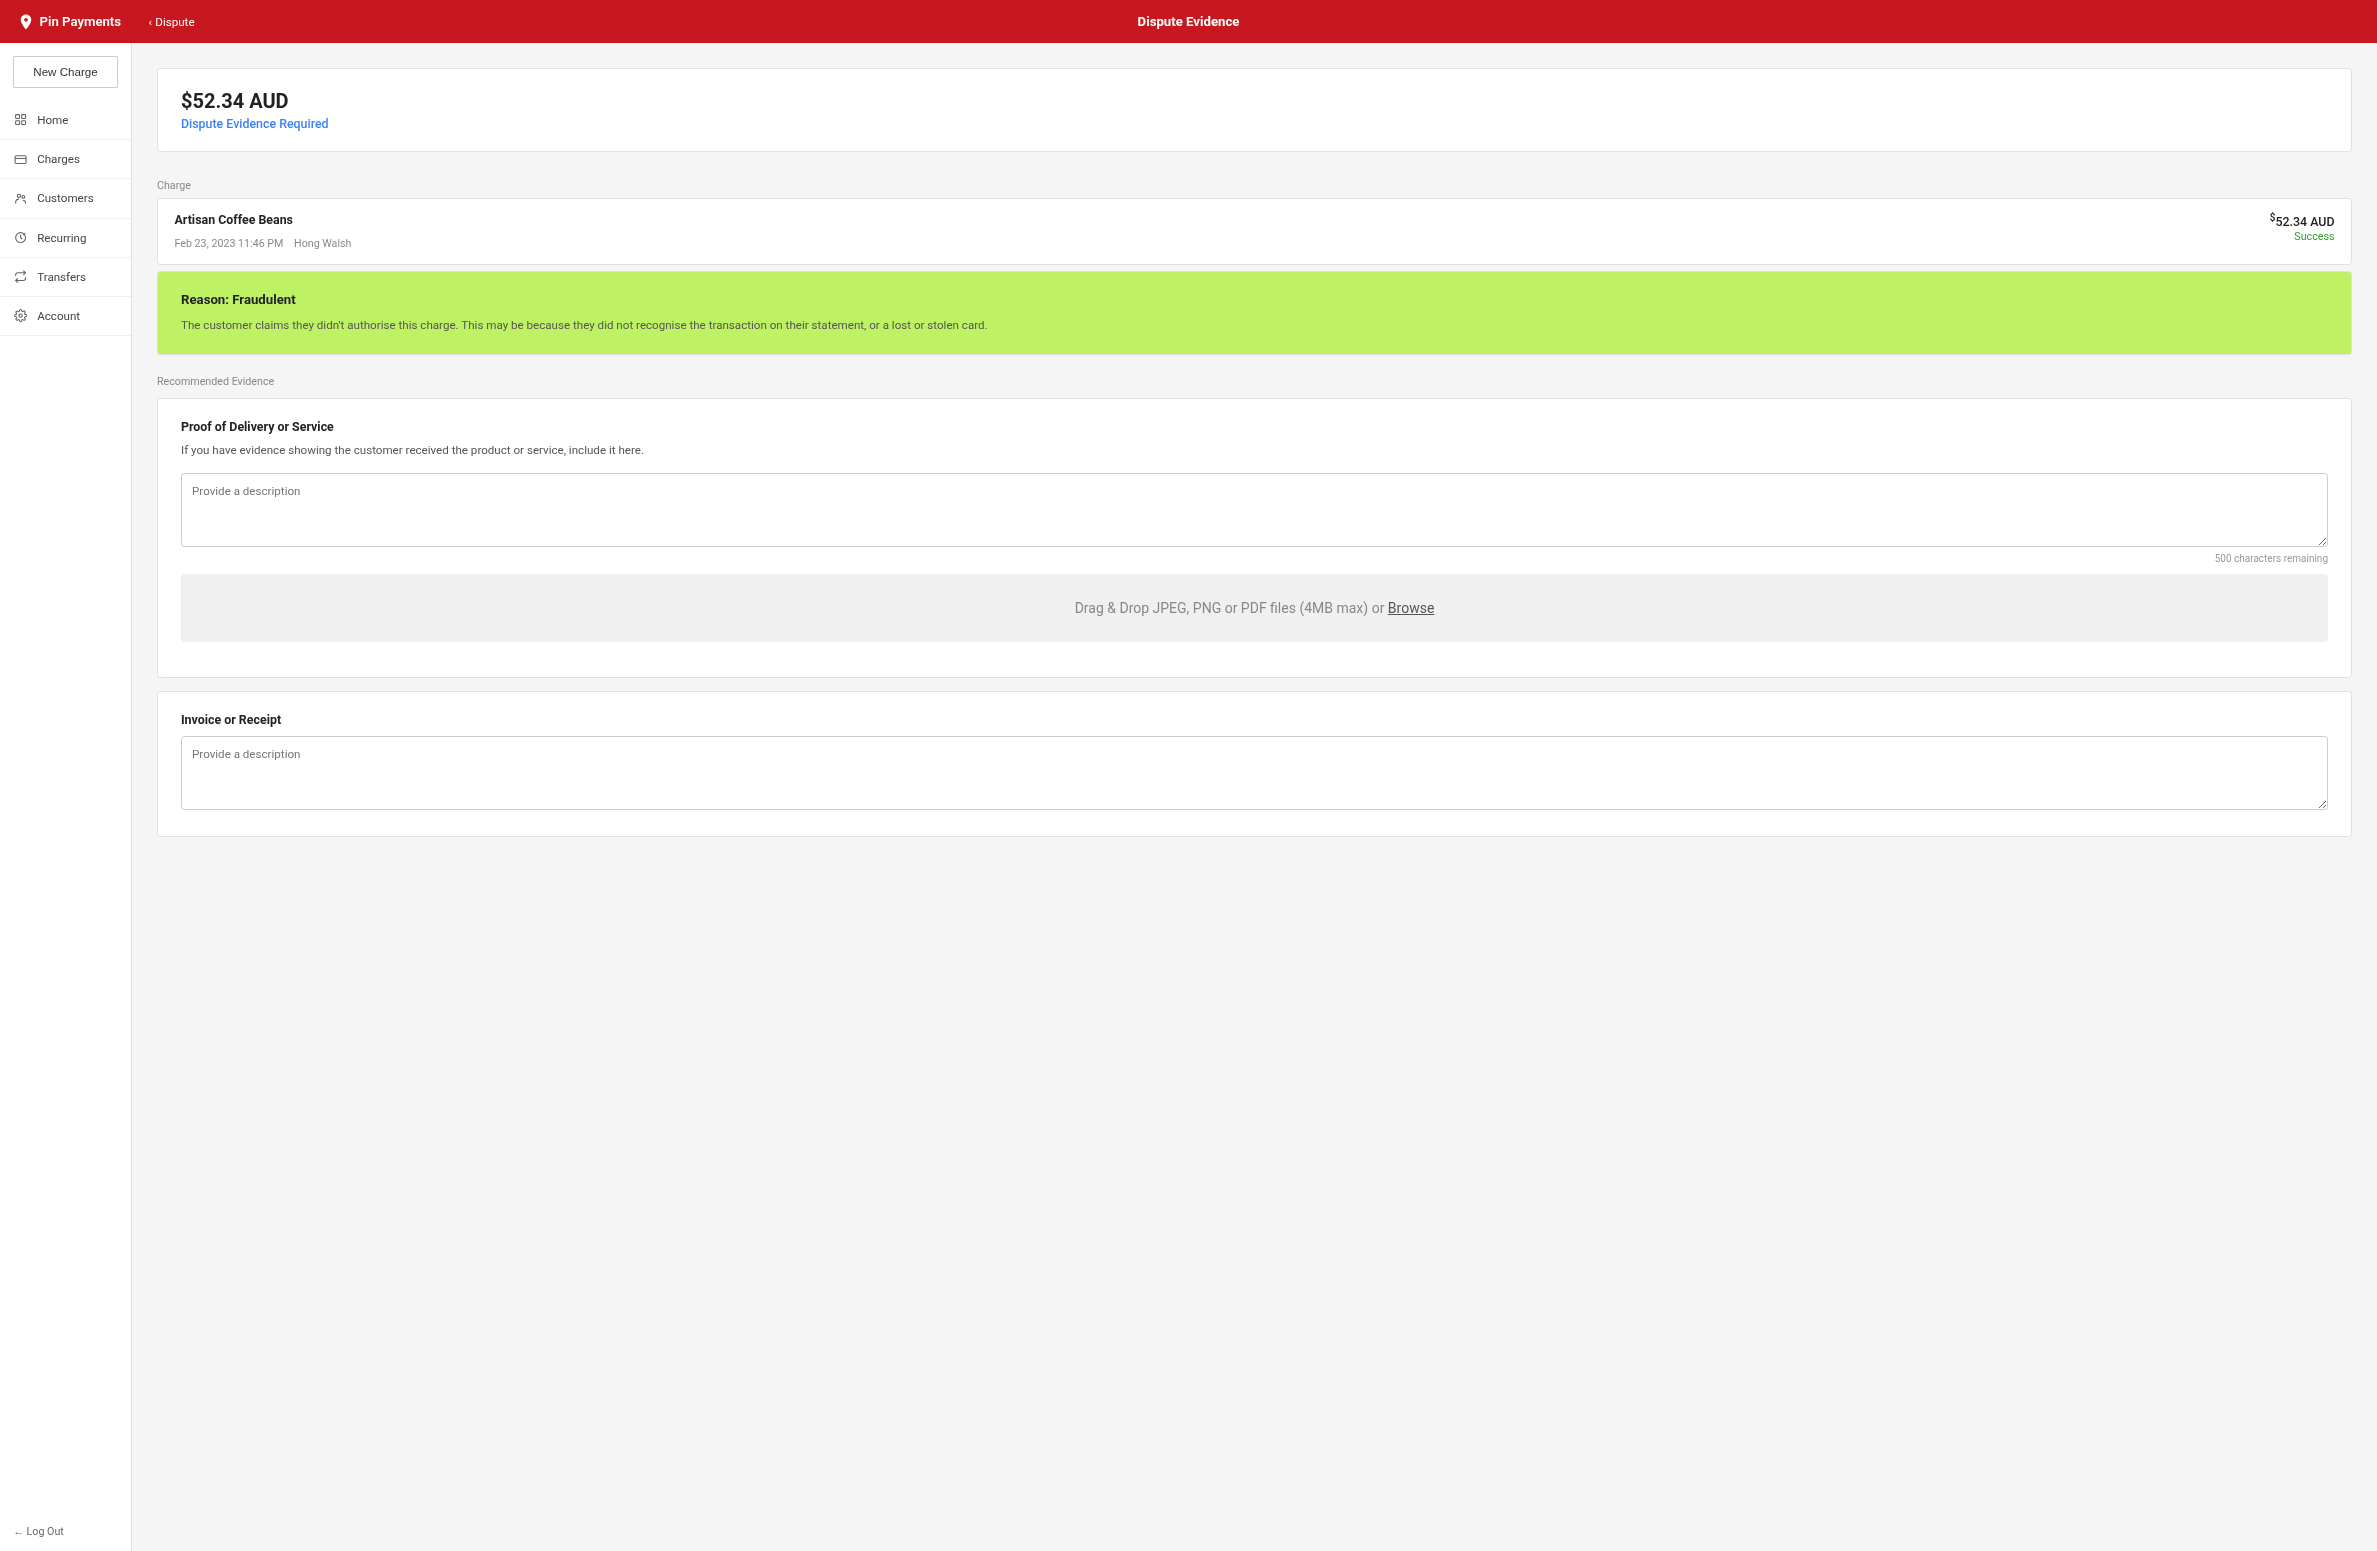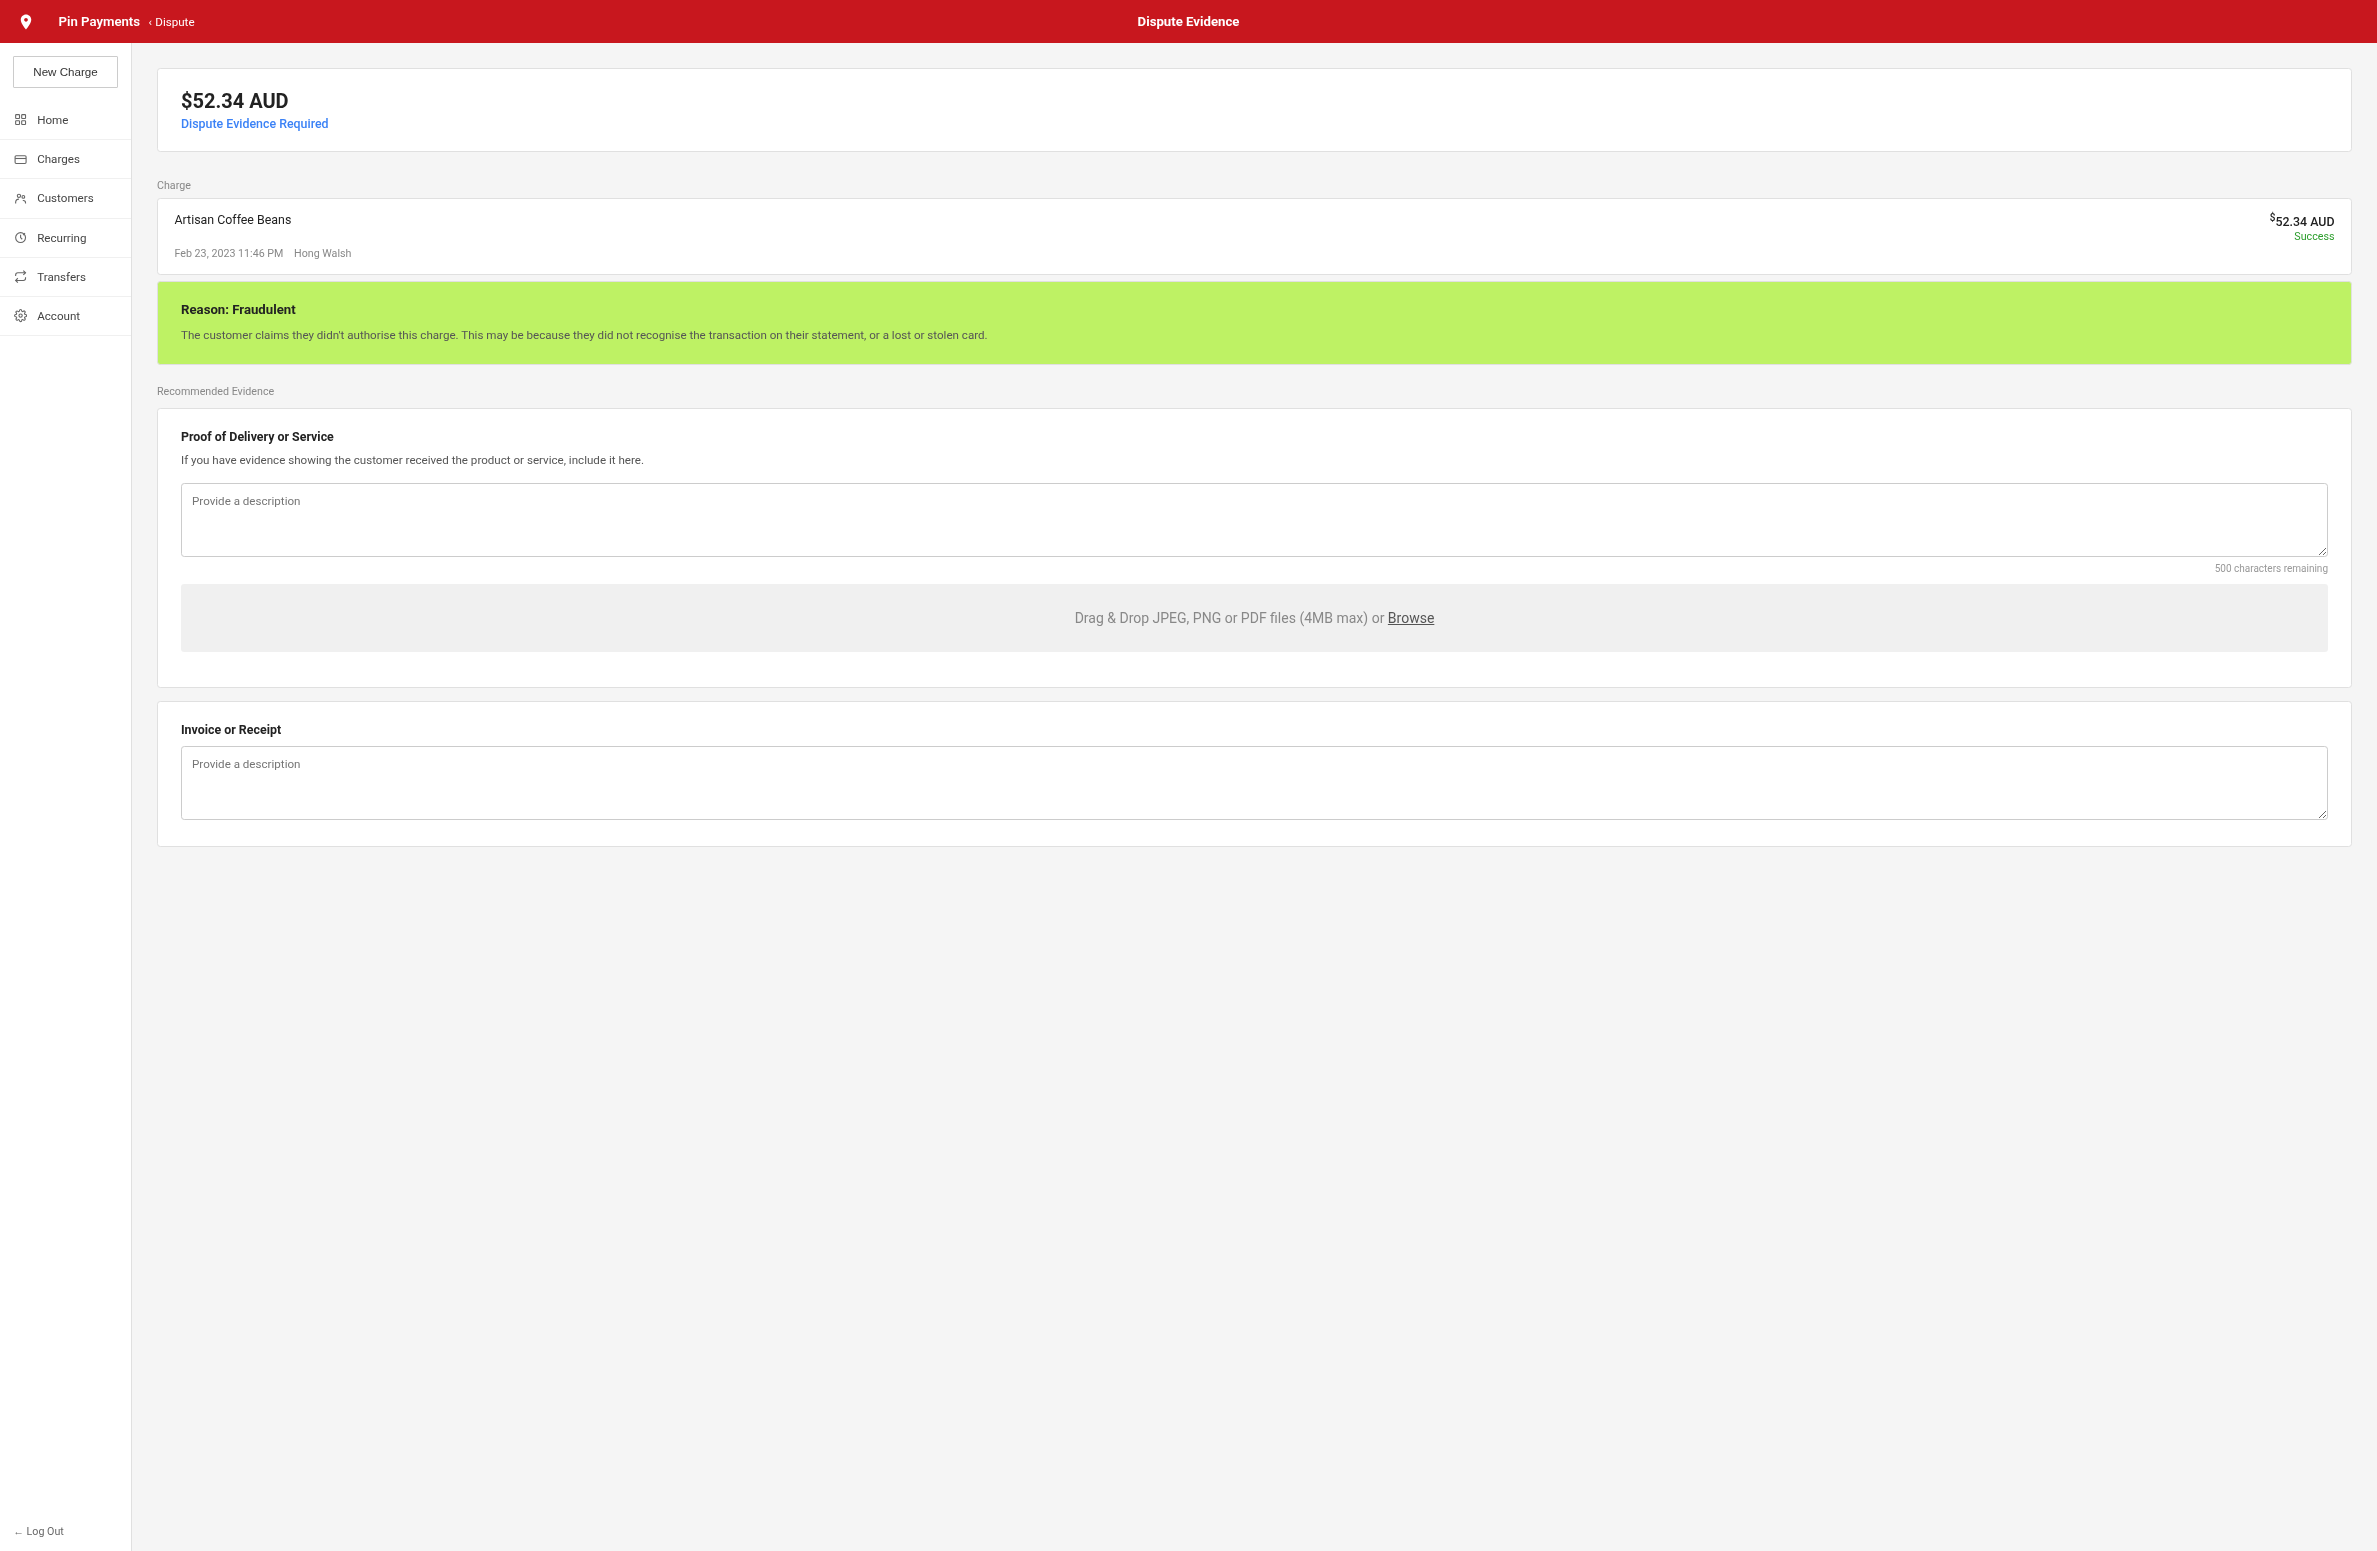--- a/index.html
+++ b/index.html
@@ -25,21 +25,21 @@
       position: fixed;
       top: 0;
       left: 0;
       right: 0;
       z-index: 100;
     }
 
     .top-nav-brand {
       display: flex;
       align-items: center;
-      gap: 24px;
+      gap: 5px;
       color: white;
       font-weight: 600;
       font-size: 13.2px;
       min-width: 132px;
     }
 
     .pin-icon {
       width: 18px;
       height: 18px;
     }
@@ -164,24 +164,24 @@
       border: 0.8px solid #e0e0e0;
       border-radius: 3.3px;
       padding: 13.2px 16.5px;
       display: flex;
       justify-content: space-between;
       align-items: flex-start;
       margin-bottom: 6.6px;
     }
 
     .charge-name {
-      font-weight: 400;
+      font-weight: 700;
       font-size: 12.4px;
       color: #222;
-      margin-bottom: 20px;
+      margin-bottom: 10px;
     }
 
     .charge-meta {
       font-size: 10.7px;
       color: #888;
     }
 
     .charge-amount {
       text-align: right;
     }

